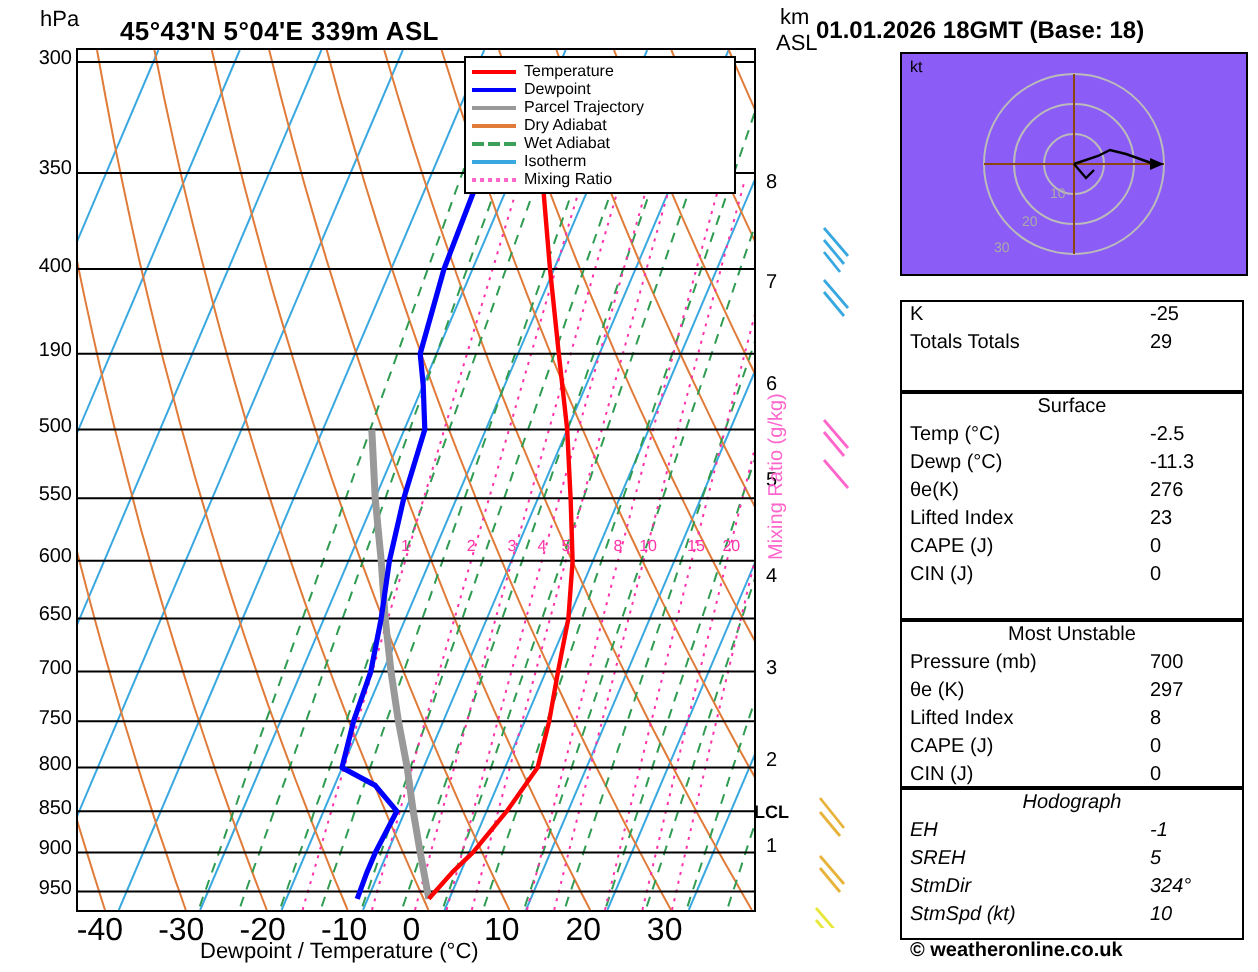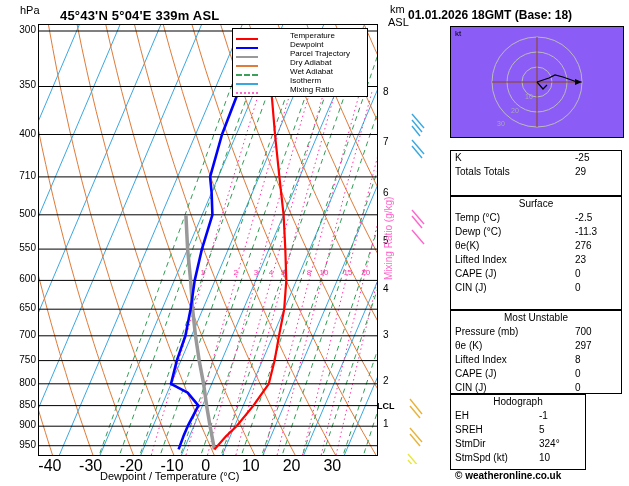--- a/index.html
+++ b/index.html
@@ -23,32 +23,32 @@
   .xtick{position:absolute;font-size:16px;color:#000;text-align:left;width:40px;}
   #xaxis-title{left:100px;top:470px;font-size:11px;color:#000;}
   
   #kmlabels{left:379px;top:24px;width:26px;height:432px;}
   .kmtick{position:absolute;font-size:10px;color:#000;left:4px;transform:translateY(-6px);}
   #lcl-label{position:absolute;left:-2px;font-size:9px;color:#000;font-weight:bold;}
   
   #mixing-label{left:383px;top:280px;font-size:10px;color:#ff66cc;transform:rotate(-90deg);transform-origin:left top;white-space:nowrap;}
   
   #legend{left:232px;top:28px;width:136px;background:#fff;border:1px solid #000;padding:2px 3px;box-sizing:border-box;}
-  .legrow{display:flex;align-items:flex-end;height:9px;margin:0;gap:28px;}
+  .legrow{display:flex;align-items:center;height:9px;margin:0;}
   .legline{width:22px;height:0;border-top-width:2px;border-top-style:solid;margin-right:4px;}
   .legtxt{font-size:8px;color:#000;line-height:9px;}
   
   #hodo-box{left:450px;top:26px;width:172px;height:110px;border:1px solid #000;background:#8b5cf6;}
   #kt-label{position:absolute;left:4px;top:2px;font-size:8px;color:#000;}
   
   .tbl{position:absolute;border:1px solid #000;background:#fff;box-sizing:border-box;font-size:10px;color:#000;}
   #tbl-indices{left:450px;top:150px;width:172px;height:46px;}
   #tbl-surface{left:450px;top:196px;width:172px;height:114px;}
   #tbl-mu{left:450px;top:310px;width:172px;height:84px;}
-  #tbl-hodo{left:450px;top:394px;width:136px;height:76px;}
+  #tbl-hodo{left:450px;top:394px;width:172px;height:76px;font-style:italic;}
   .trow{display:flex;justify-content:space-between;padding:0 4px;height:14px;line-height:14px;}
   .trow .v{min-width:42px;text-align:left;}
   .thead{text-align:center;height:14px;line-height:14px;font-size:10px;border-bottom:0px;}
   #copyright{left:455px;top:470px;font-size:10px;color:#000;font-weight:bold;text-align:center;}
   
   #barbs{left:398px;top:24px;width:48px;height:440px;}
 </style>
 </head>
 <body>
 
@@ -57,21 +57,21 @@
   <div class="abs" id="hpa-label">hPa</div>
   <div class="abs" id="station-title">45°43'N 5°04'E 339m ASL</div>
   <div class="abs" id="km-label">km</div>
   <div class="abs" id="asl-label">ASL</div>
   <div class="abs" id="date-title">01.01.2026 18GMT (Base: 18)</div>
 
   <div class="abs" id="ylabels">
       <div class="ytick" style="top: 6.04541px;">300</div>
       <div class="ytick" style="top: 61.4924px;">350</div>
       <div class="ytick" style="top: 109.523px;">400</div>
-      <div class="ytick" style="top: 151.889px;">710</div>
+      <div class="ytick" style="top: 151.889px;">190</div>
       <div class="ytick" style="top: 189.786px;">500</div>
       <div class="ytick" style="top: 224.069px;">550</div>
       <div class="ytick" style="top: 255.366px;">600</div>
       <div class="ytick" style="top: 284.157px;">650</div>
       <div class="ytick" style="top: 310.813px;">700</div>
       <div class="ytick" style="top: 335.629px;">750</div>
       <div class="ytick" style="top: 358.843px;">800</div>
       <div class="ytick" style="top: 380.65px;">850</div>
       <div class="ytick" style="top: 401.209px;">900</div>
       <div class="ytick" style="top: 420.657px;">950</div>

